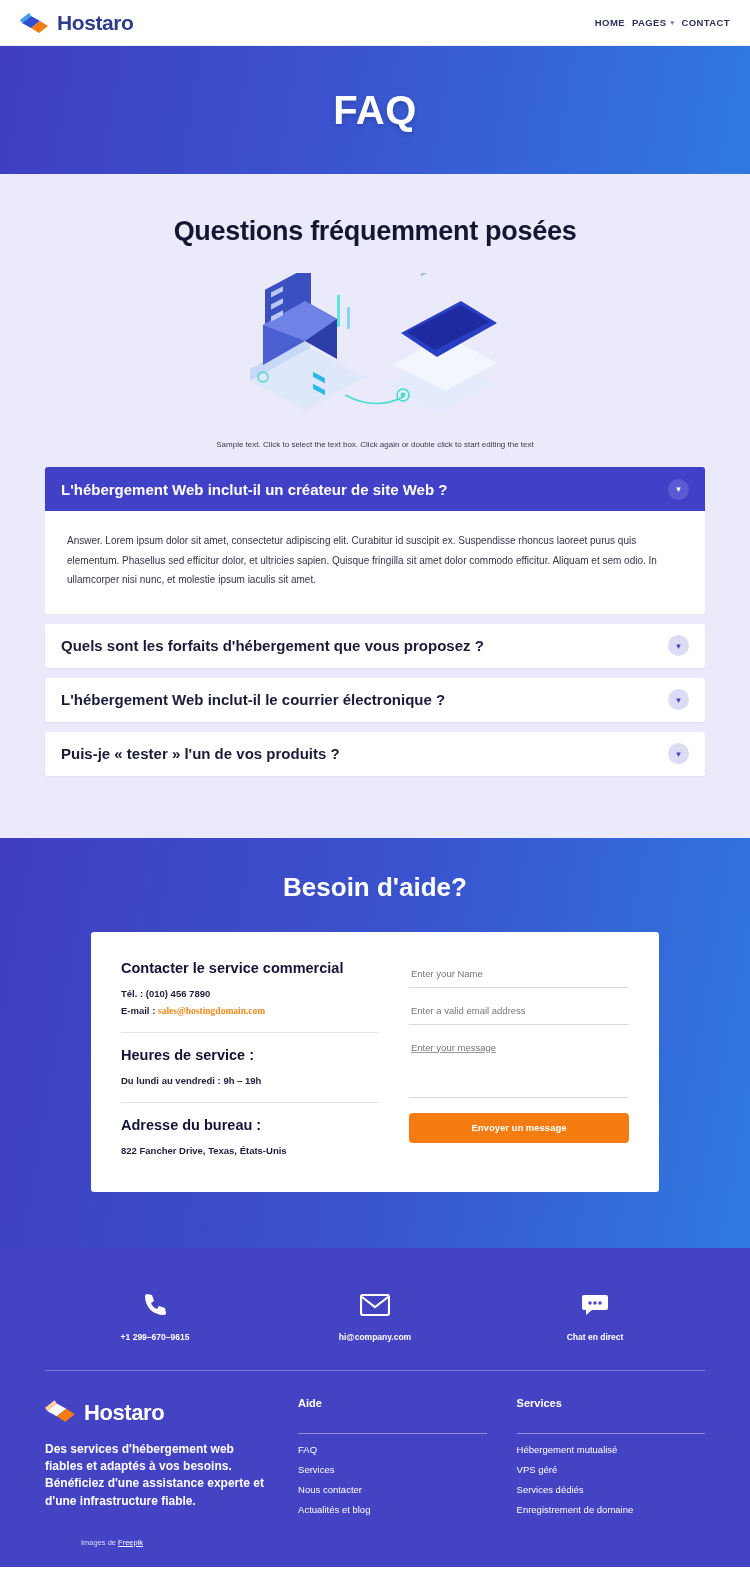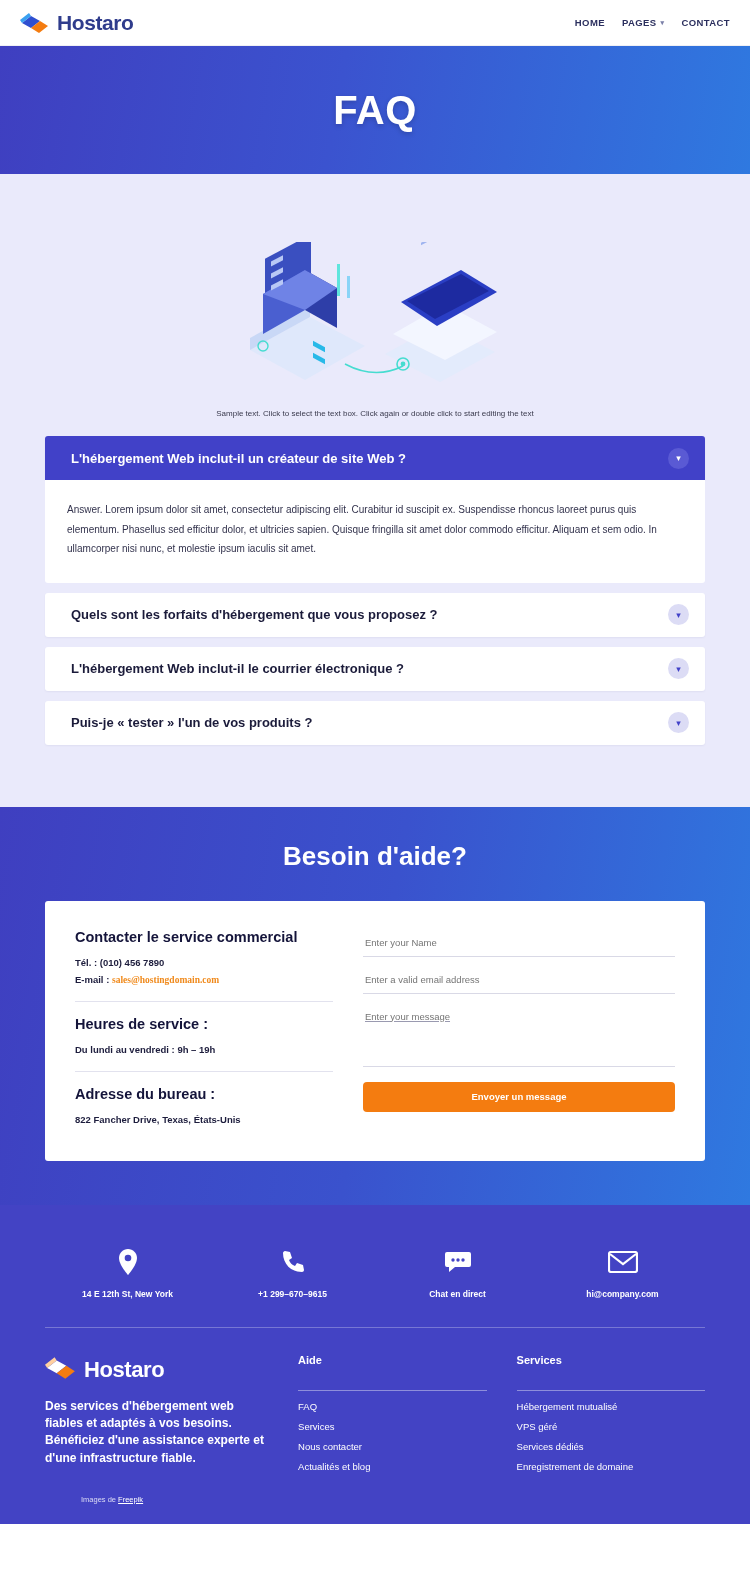--- a/index.html
+++ b/index.html
@@ -21,21 +21,21 @@
     border-bottom: 1px solid #f0f0f4;
   }
   .brand { display: flex; align-items: center; gap: 7px; }
   .brand-mark { width: 30px; height: 26px; position: relative; }
   .brand-name {
     font-size: 21px;
     font-weight: bold;
     color: #2f3c8c;
     letter-spacing: -0.4px;
   }
-  .main-nav { display: flex; align-items: center; gap: 17px; }
+  .main-nav { display: flex; align-items: center; gap: 7px; }
   .nav-link {
     font-size: 9.5px;
     font-weight: bold;
     color: #2b2f5e;
     letter-spacing: 0.4px;
     cursor: pointer;
     display: flex;
     align-items: center;
     gap: 4px;
   }
@@ -90,24 +90,23 @@
     justify-content: space-between;
     padding: 0 16px;
     cursor: pointer;
     box-shadow: 0 1px 2px rgba(20,20,70,0.05);
   }
   .faq-item.open .faq-head {
     background: #4141c8;
     border-radius: 3px 3px 0 0;
   }
   .faq-q {
-    font-size: 13px;
+    font-size: 15px;
     font-weight: bold;
     color: #1b1b3a;
-    margin-left: 10px;
   }
   .faq-item.open .faq-q { color: #ffffff; }
   .faq-toggle {
     width: 21px; height: 21px;
     border-radius: 50%;
     background: #dcdcf5;
     color: #4141c8;
     display: flex; align-items: center; justify-content: center;
     font-size: 9px;
   }
@@ -129,22 +128,22 @@
     padding: 34px 0 44px 0;
   }
   .help-title {
     text-align: center;
     color: #ffffff;
     font-size: 26px;
     font-weight: bold;
     margin-bottom: 29px;
   }
   .contact-card {
-    width: 660px;
-    margin: 0 auto;
+    width: 568px;
+    margin: 12px auto;
     background: #ffffff;
     border-radius: 3px;
     display: flex;
     padding: 28px 30px 30px 30px;
     gap: 26px;
   }
   .contact-left { width: 258px; }
   .contact-h {
     font-size: 14.5px;
     font-weight: bold;
@@ -302,20 +301,21 @@
     </span>
   </nav>
 </header>
 
 <section class="hero">
   <h1 class="hero-title">FAQ</h1>
 </section>
 
 <section class="faq-section">
   <div class="wrap">
+    <h2 class="section-title">Questions fréquemment posées</h2>
 
     <div class="illo-wrap">
       <svg width="300" height="155" viewBox="0 0 300 155">
 
         <polygon points="25,108 85,75 140,104 80,138" fill="#dfe8fb"></polygon>
         <polygon points="25,108 25,96 85,63 85,75" fill="#c9d8f6"></polygon>
         <rect x="40" y="38" width="46" height="62" fill="#3a4fc0" transform="skewY(-28)"></rect>
         <polygon points="38,92 80,68 80,28 38,52" fill="#4a5fd0"></polygon>
         <polygon points="80,68 112,86 112,46 80,28" fill="#2e3ea8"></polygon>
         <polygon points="38,52 80,28 112,46 80,68" fill="#6f83e6"></polygon>
@@ -405,59 +405,50 @@
       <input class="field" type="text" placeholder="Enter a valid email address" style="">
       <textarea class="field" placeholder="Enter your message" style=""></textarea>
       <button class="submit-btn">Envoyer un message</button>
     </div>
   </div>
 </section>
 
 <footer class="footer">
   <div class="icon-row">
 
-    <div class="icon-col">
-      <div class="icon-glyph">
-        <svg width="22" height="28" viewBox="0 0 22 28">
-            <path d="M11 1C6 1 2 5 2 10c0 7 9 17 9 17s9-10 9-17c0-5-4-9-9-9z" fill="#ffffff"></path>
-            <circle cx="11" cy="10" r="3.3" fill="#4343c4"></circle>
-          </svg>
-      </div>
-      <div class="icon-label">14 E 12th St, New York</div>
-    </div>
 
     <div class="icon-col">
       <div class="icon-glyph">
         <svg width="26" height="26" viewBox="0 0 26 26">
             <path d="M5 2l5 1 2 6-3 2c1 3 3 5 6 6l2-3 6 2 1 5c0 1-1 2-2 2C11 23 3 15 3 4c0-1 1-2 2-2z" fill="#ffffff"></path>
           </svg>
       </div>
       <div class="icon-label">+1 299–670–9615</div>
+    </div>
+
+    <div class="icon-col">
+      <div class="icon-glyph">
+        <svg width="30" height="22" viewBox="0 0 30 22">
+            <rect x="1" y="1" width="28" height="20" rx="2" fill="none" stroke="#ffffff" stroke-width="2.2"></rect>
+            <path d="M2 3l13 10L28 3" fill="none" stroke="#ffffff" stroke-width="2.2"></path>
+          </svg>
+      </div>
+      <div class="icon-label">hi@company.com</div>
     </div>
 
     <div class="icon-col">
       <div class="icon-glyph">
         <svg width="28" height="22" viewBox="0 0 28 22">
             <path d="M3 1h22a2 2 0 012 2v11a2 2 0 01-2 2H11l-6 5v-5H3a2 2 0 01-2-2V3a2 2 0 012-2z" fill="#ffffff"></path>
             <circle cx="9" cy="9" r="1.7" fill="#4343c4"></circle>
             <circle cx="14" cy="9" r="1.7" fill="#4343c4"></circle>
             <circle cx="19" cy="9" r="1.7" fill="#4343c4"></circle>
           </svg>
       </div>
       <div class="icon-label">Chat en direct</div>
-    </div>
-
-    <div class="icon-col">
-      <div class="icon-glyph">
-        <svg width="30" height="22" viewBox="0 0 30 22">
-            <rect x="1" y="1" width="28" height="20" rx="2" fill="none" stroke="#ffffff" stroke-width="2.2"></rect>
-            <path d="M2 3l13 10L28 3" fill="none" stroke="#ffffff" stroke-width="2.2"></path>
-          </svg>
-      </div>
-      <div class="icon-label">hi@company.com</div>
     </div>
 
   </div>
 
   <div class="footer-rule"></div>
 
   <div class="footer-cols">
 
     <div class="fcol-brand">
       <div class="fbrand">

